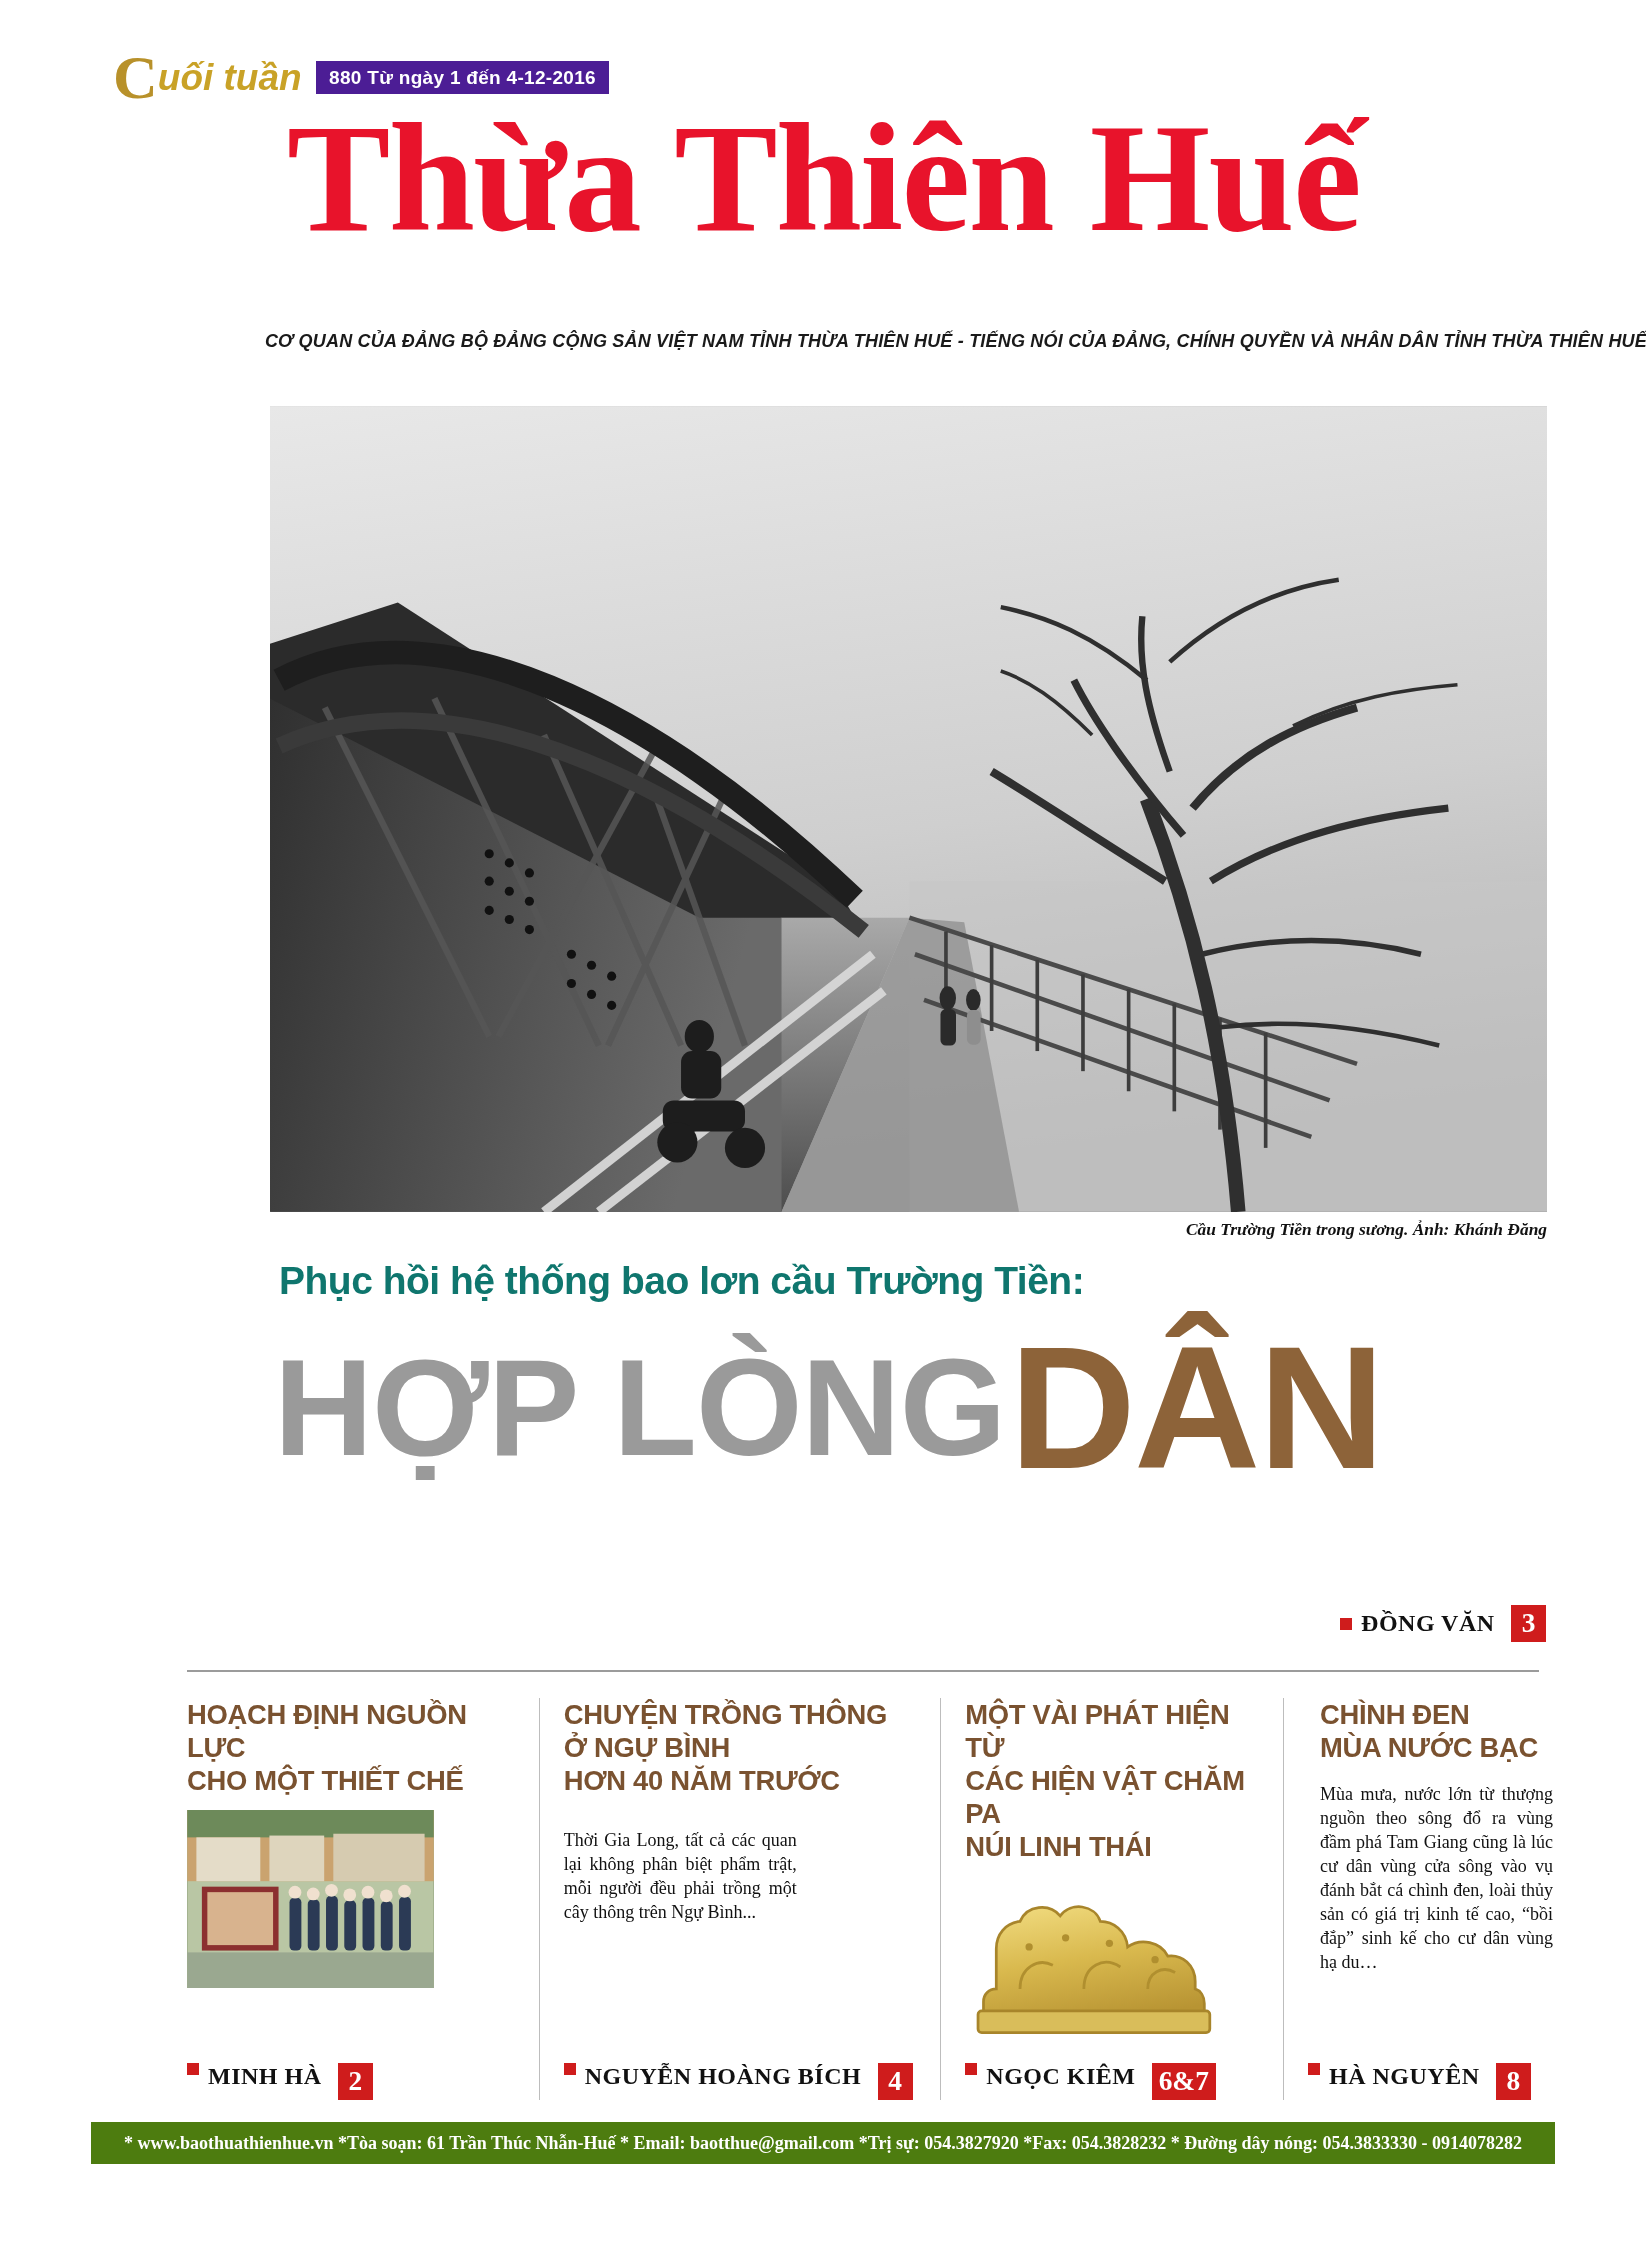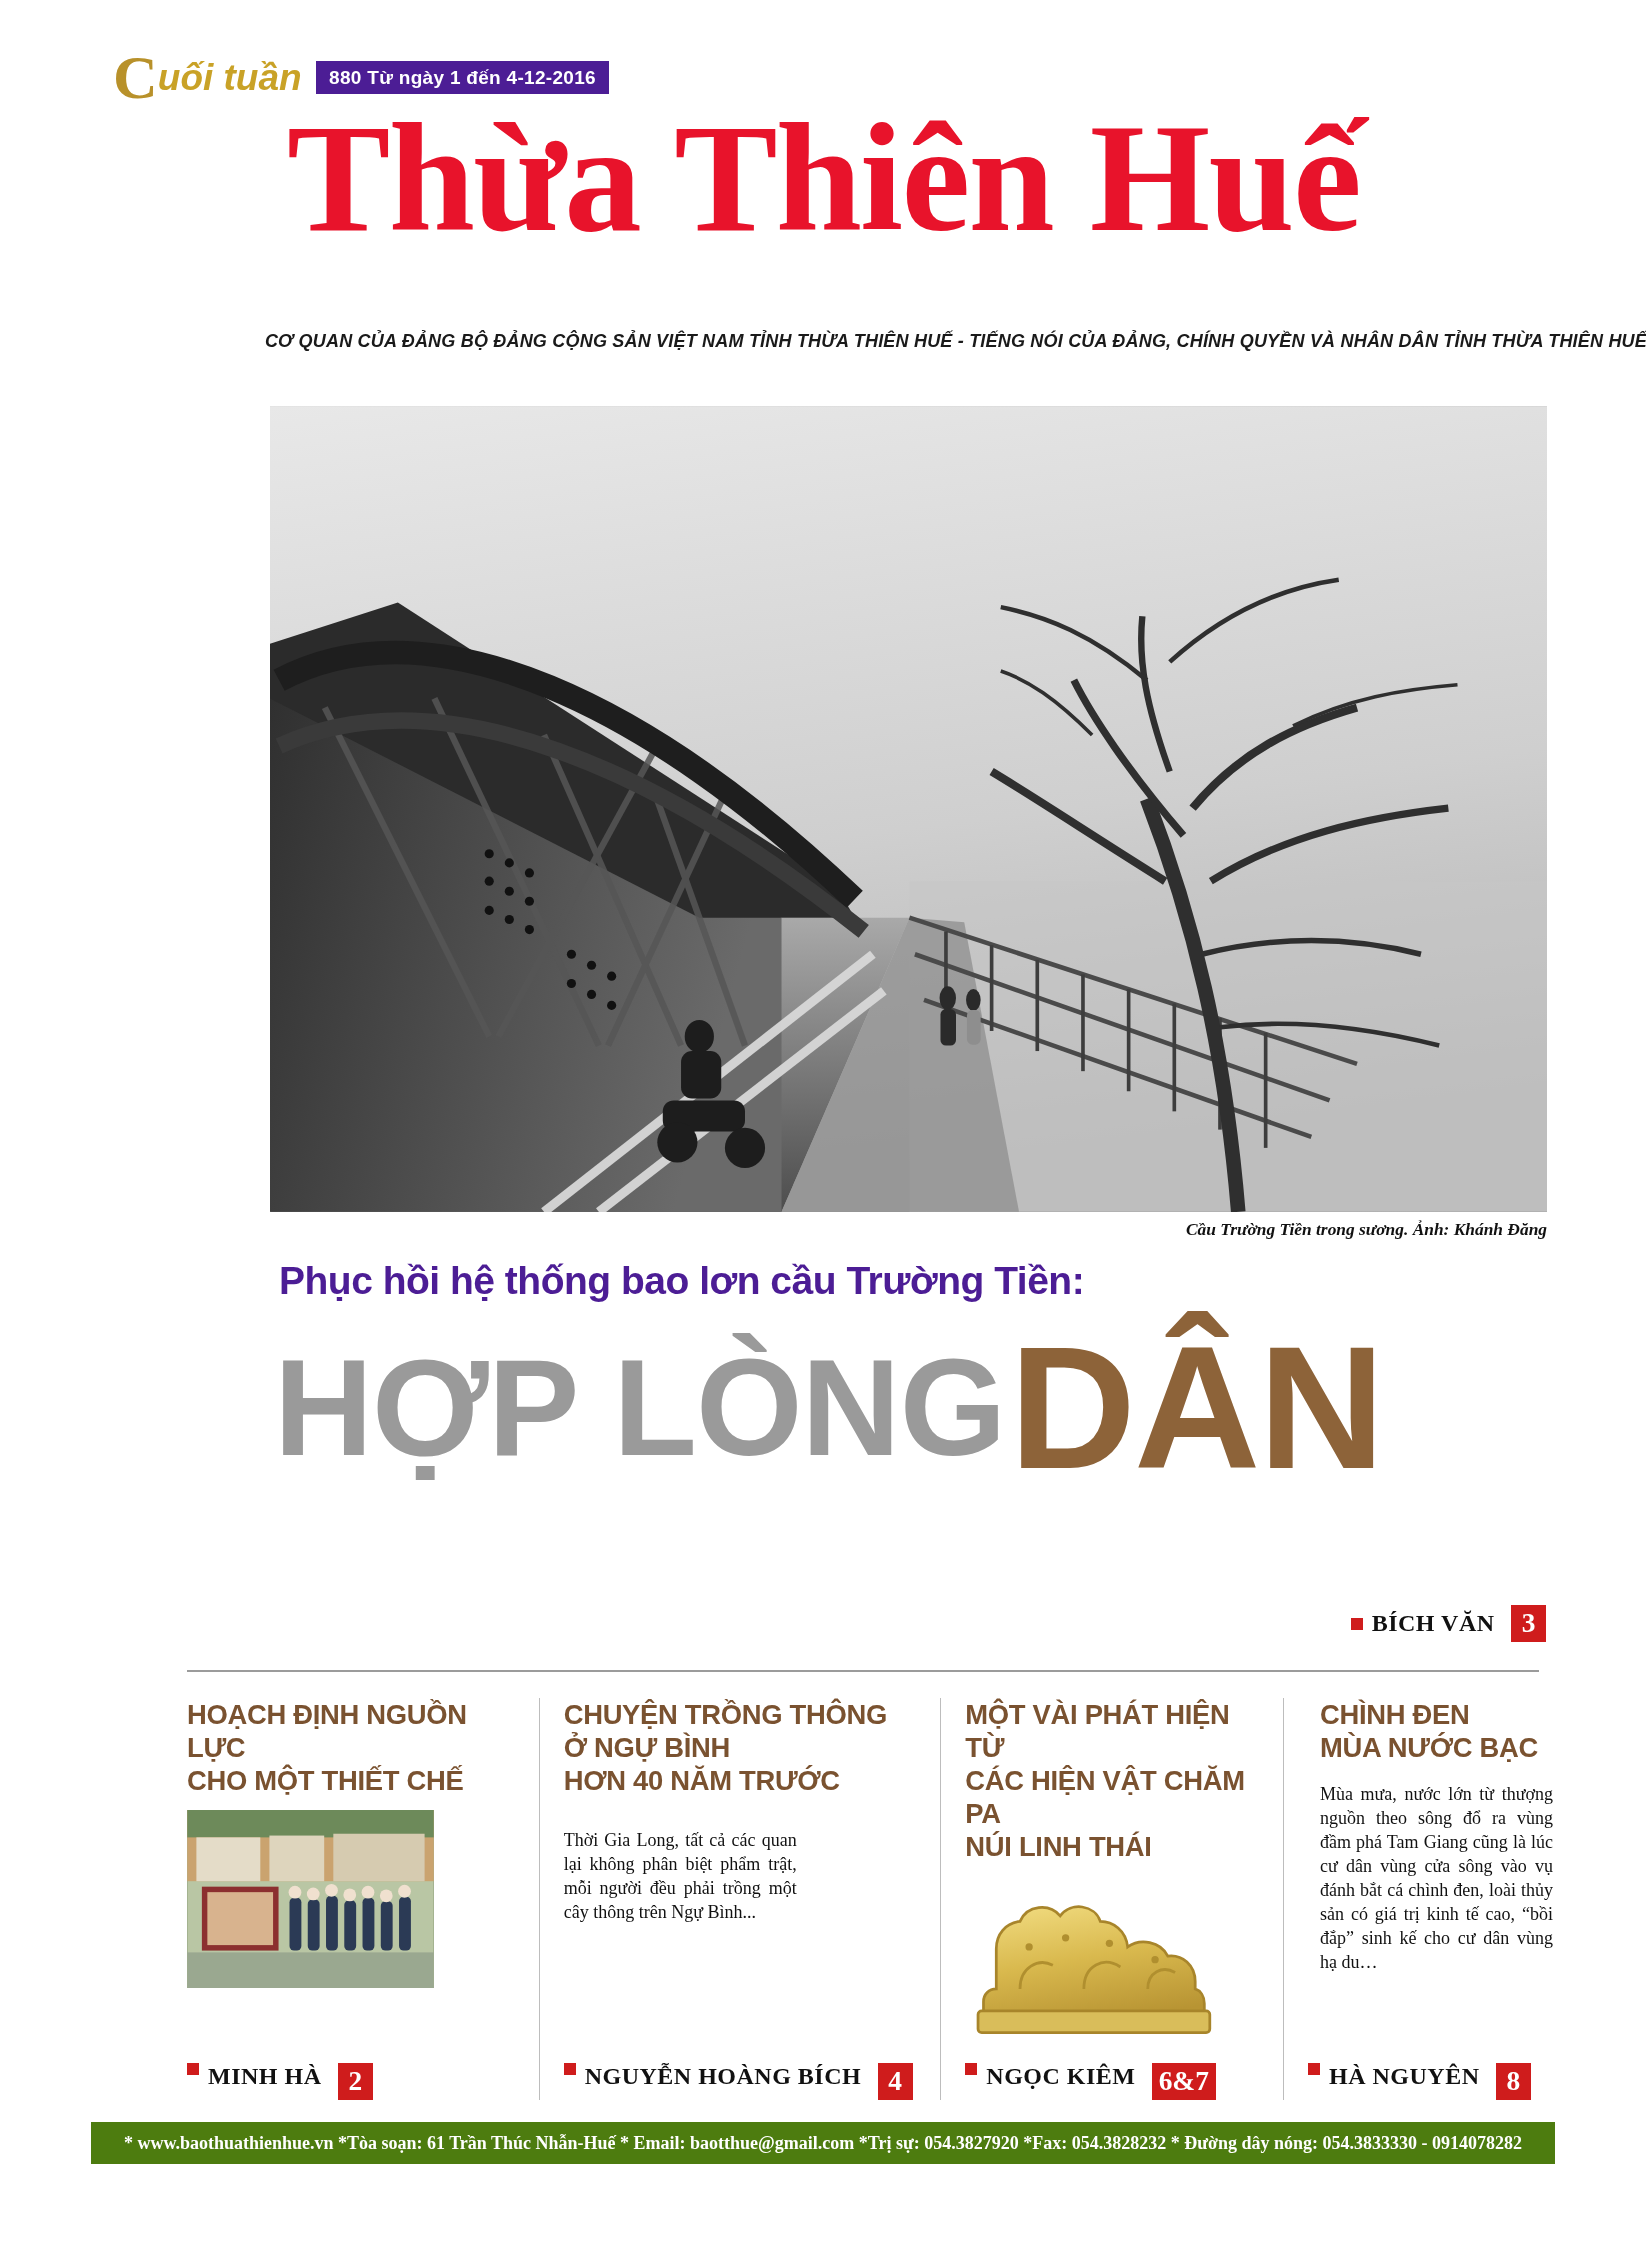--- a/index.html
+++ b/index.html
@@ -118,21 +118,21 @@
     color: #111;
   }
 
   
   .kicker {
     position: absolute;
     left: 279px;
     top: 1259px;
     font-size: 39px;
     font-weight: bold;
-    color: #4c1d95;
+    color: #0f766e;
     letter-spacing: -0.5px;
     white-space: nowrap;
   }
   .bigtitle {
     position: absolute;
     left: 274px;
     top: 1316px;
     width: 1279px;
     height: 183px;
     white-space: nowrap;
@@ -399,21 +399,21 @@
   </div>
   <div class="hero-caption">Cầu Trường Tiền trong sương. Ảnh: Khánh Đăng</div>
 
   <div class="kicker">Phục hồi hệ thống bao lơn cầu Trường Tiền:</div>
   <div class="bigtitle">
     <span class="grey">HỢP LÒNG</span>
     <span class="brown">DÂN</span>
   </div>
   <div class="byline-lead">
     <span class="sq"></span>
-    <span class="byline-name">BÍCH VĂN</span>
+    <span class="byline-name">ĐỒNG VĂN</span>
     <span class="pagenum">3</span>
   </div>
 
   <div class="rule"></div>
 
   <div class="cols">
 
     <div class="col c1">
       <div class="col-title" style="white-space:pre-line">HOẠCH ĐỊNH NGUỒN LỰC
 CHO MỘT THIẾT CHẾ</div>

